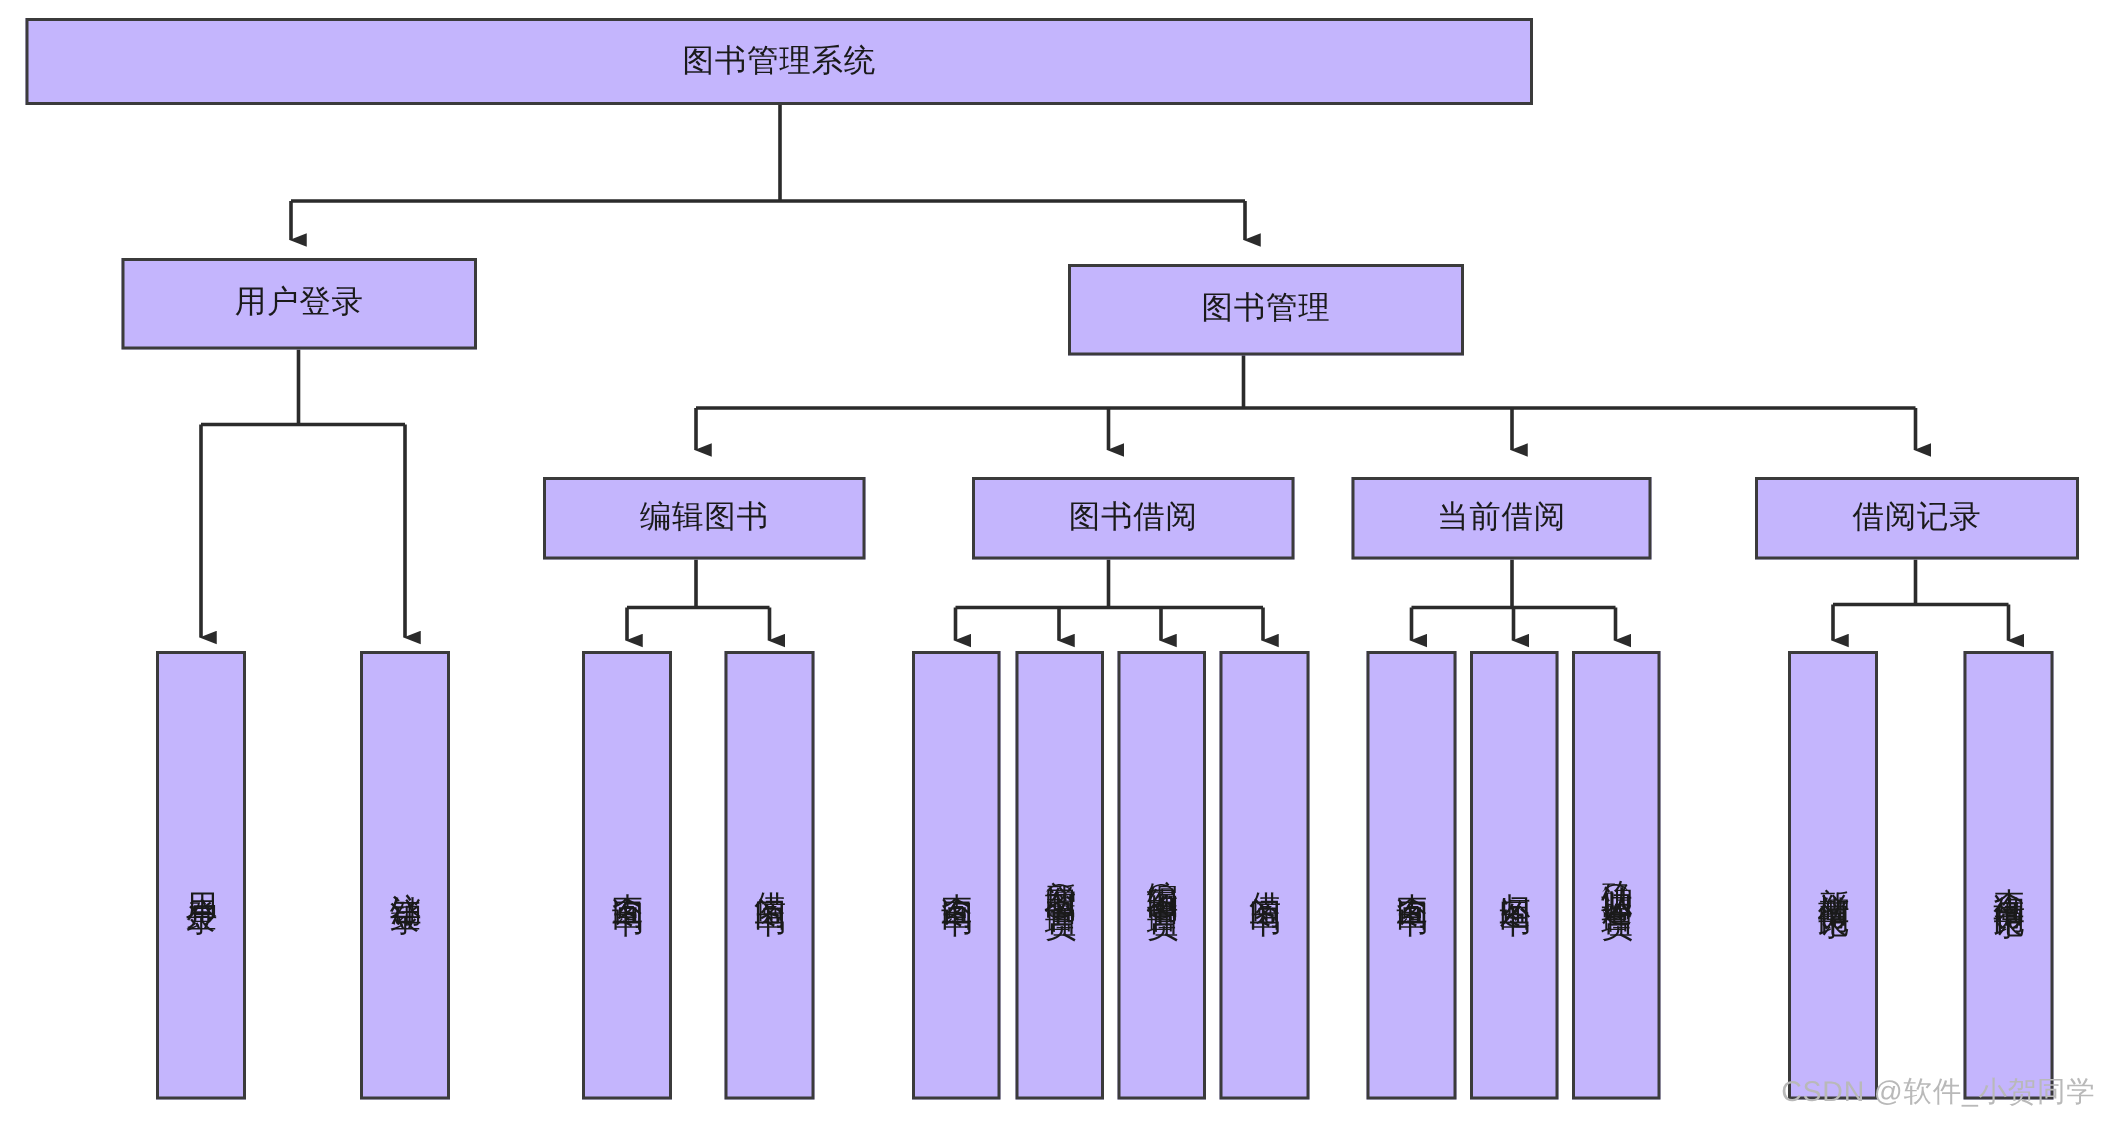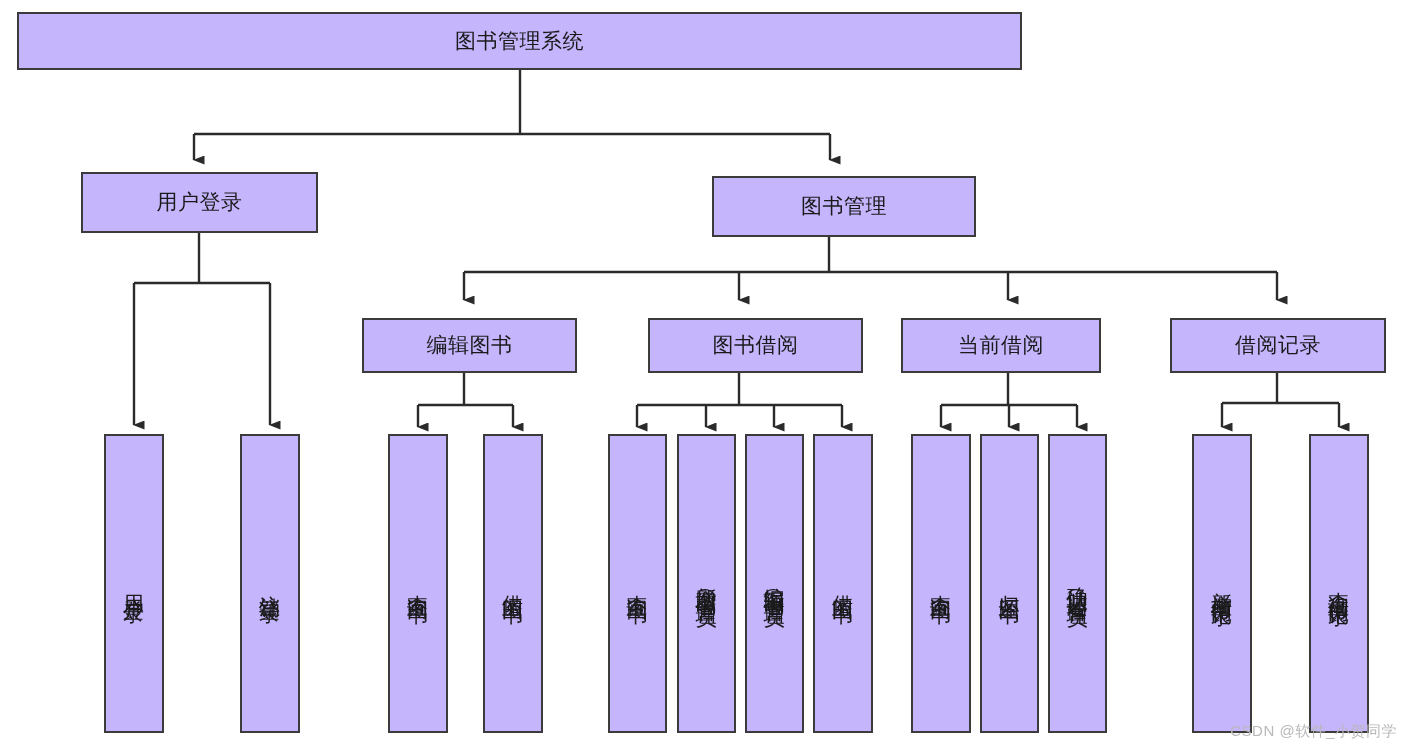--- a/index.html
+++ b/index.html
@@ -53,21 +53,21 @@
     text-orientation: upright;
     font-size: 21px;
     letter-spacing: 3px;
     line-height: 1.0;
     white-space: nowrap;
   }
   #watermark {
     position: absolute;
     right: 8px;
     bottom: 6px;
-    font-size: 15px;
+    font-size: 19px;
     color: #b9b9b9;
     letter-spacing: 0.5px;
     pointer-events: none;
     white-space: nowrap;
   }
 </style>
 </head>
 <body>
 
 <div id="diagram-root">

